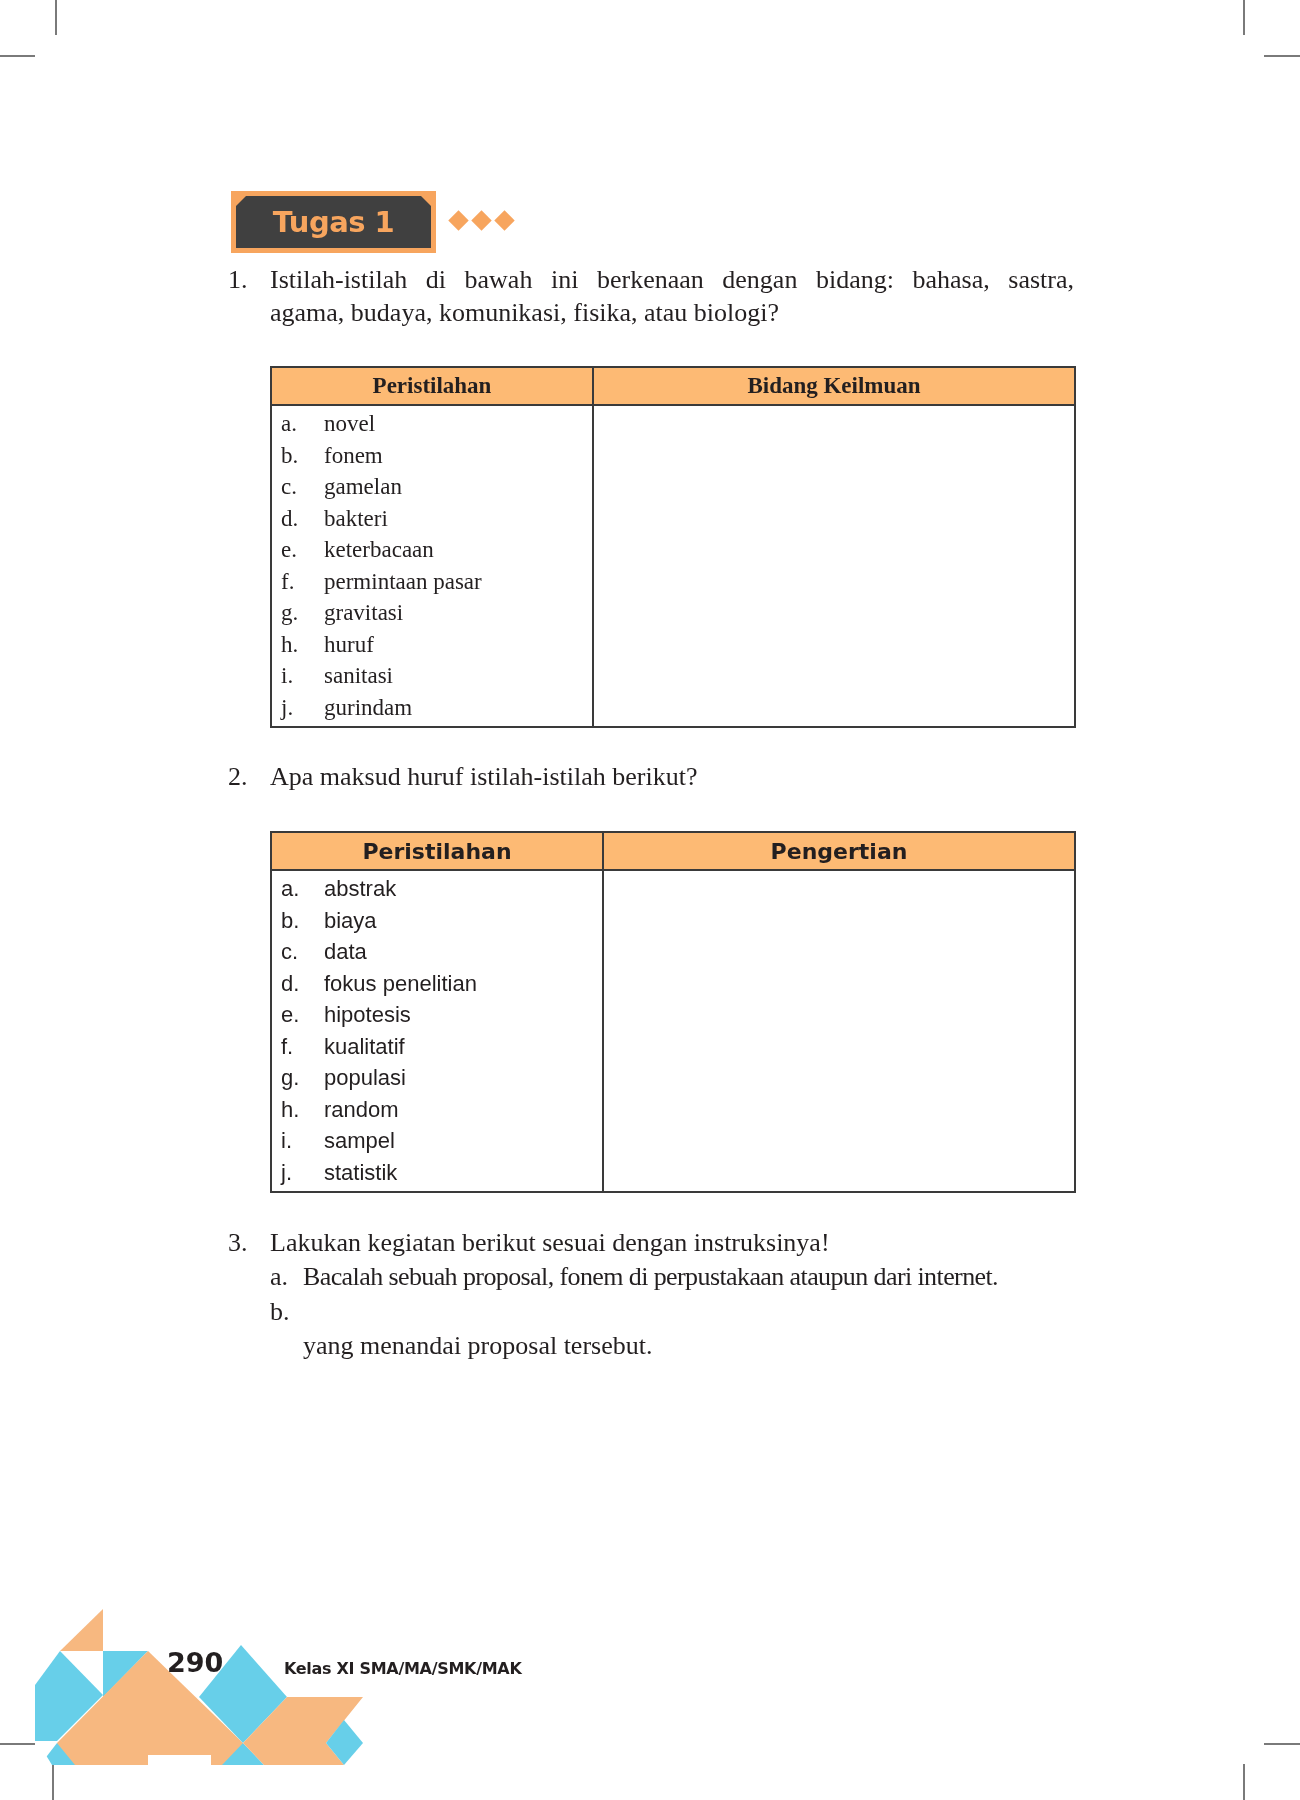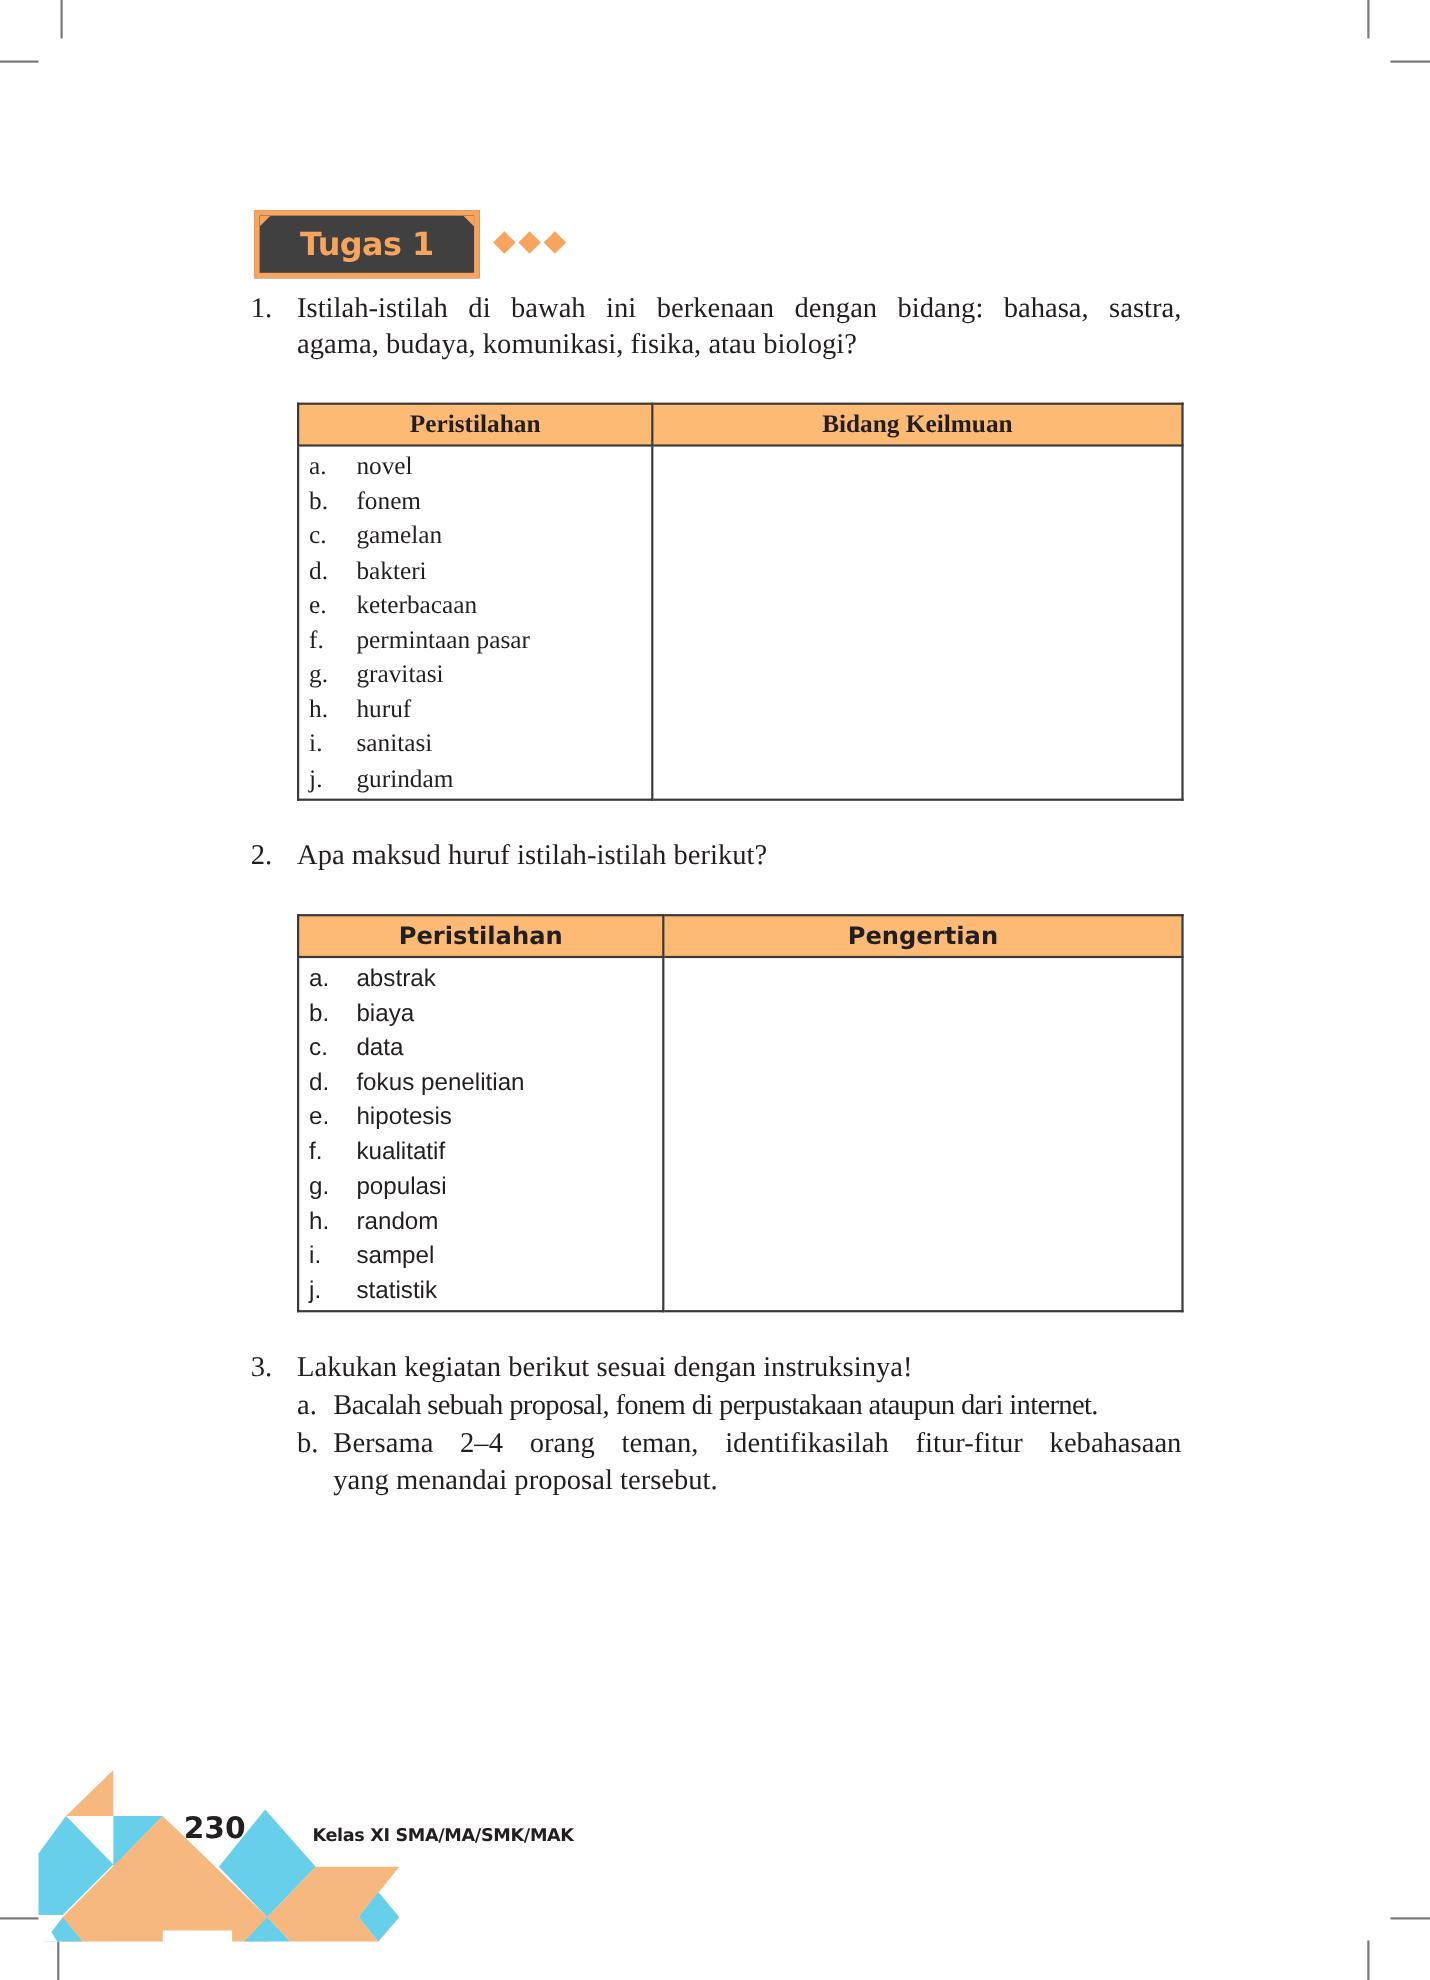--- a/index.html
+++ b/index.html
@@ -217,21 +217,20 @@
 <div class="q" style="left:228px;top:1226px;width:846px;height:36px;">
   <span class="num">3.</span>
   <div class="txt" style="width:804px;">Lakukan kegiatan berikut sesuai dengan instruksinya!</div>
 </div>
 <div class="sub" style="left:270px;top:1260px;width:804px;height:34px;">
   <span class="l">a.</span>
   <div class="s" style="width:771px;letter-spacing:-0.6px;white-space:nowrap;">Bacalah sebuah proposal, fonem di perpustakaan ataupun dari internet.</div>
 </div>
 <div class="sub" style="left:270px;top:1295px;width:804px;height:70px;">
   <span class="l">b.</span>
-  <div class="s" style="width:771px;text-align-last:justify;">Bersama 2–4 orang teman, identifikasilah fitur-fitur kebahasaan</div>
   <div class="s" style="top:34px;width:771px;">yang menandai proposal tersebut.</div>
 </div>
 
 <svg style="position:absolute;left:0;top:1590px;" width="420" height="190" viewBox="0 1590 420 190">
 
   <polygon points="103,1609 103,1651 60,1651" fill="#f7b880"></polygon>
 
   <polygon points="35,1685 60,1651 103,1695 57,1741 35,1741" fill="#67cfe9"></polygon>
 
   <polygon points="103,1651 148,1651 103,1697" fill="#67cfe9"></polygon>
@@ -244,14 +243,14 @@
 
   <polygon points="287,1697 363,1697 326,1743 344,1765 264,1765 243,1743" fill="#f7b880"></polygon>
 
   <polygon points="344,1720 363,1743 344,1765 326,1743" fill="#67cfe9"></polygon>
 
   <rect x="148" y="1755" width="63" height="12" fill="#ffffff"></rect>
 
   <polygon points="57,1743 75,1765 40,1765" fill="#67cfe9"></polygon>
   <polygon points="44,1752 52,1765 38,1765" fill="#ffffff"></polygon>
 </svg>
-<div class="footer-num">230</div>
+<div class="footer-num">290</div>
 <div class="footer-title">Kelas XI SMA/MA/SMK/MAK</div>
 
 </body></html>

